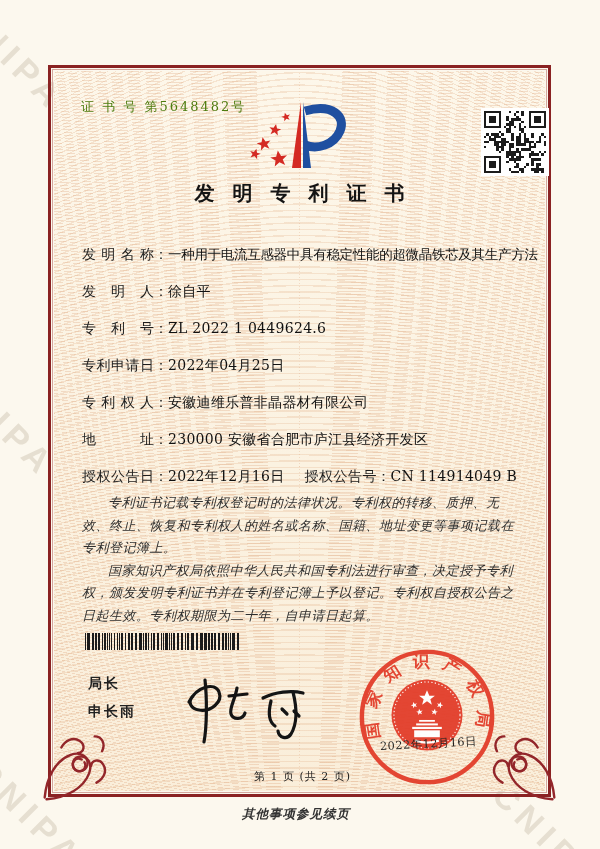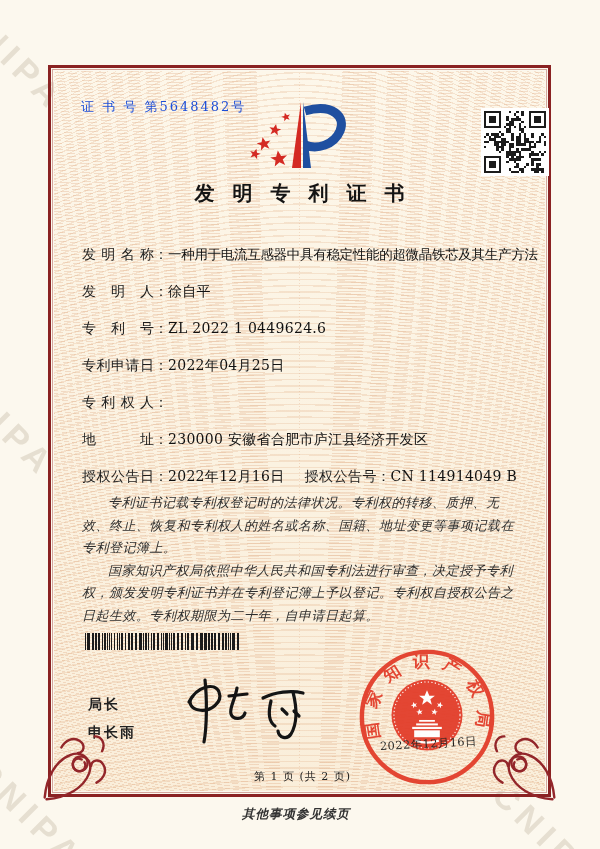--- a/index.html
+++ b/index.html
@@ -15,42 +15,42 @@
   .frame-line{position:absolute;inset:1px;border:1px solid #d4a79c;pointer-events:none;}
   .guilloche{position:absolute;inset:3px;
     background:
       repeating-radial-gradient(1200px 420px at 50% -140px, rgba(224,170,128,0) 0 2.6px, rgba(224,170,128,0.26) 2.6px 3.4px),
       repeating-radial-gradient(1300px 500px at 50% 880px, rgba(219,160,120,0) 0 3px, rgba(219,160,120,0.30) 3px 3.9px),
       linear-gradient(180deg,#fdf7ea 0%,#fbf2e1 55%,#faeeda 100%);}
   .orn{position:absolute;width:74px;height:78px;z-index:5;}
   .orn-br{right:-10px;bottom:-11px;}
   .orn-bl{left:-10px;bottom:-11px;transform:scaleX(-1);}
   
-  .cert-no{position:absolute;left:30px;top:30px;font-size:13px;letter-spacing:2px;color:#1d4ed8;text-align:center;}
+  .cert-no{position:absolute;left:30px;top:30px;font-size:13px;letter-spacing:2px;color:#4d7c0f;text-align:center;}
   .logo{position:absolute;left:194px;top:30px;width:120px;height:78px;}
   .qr{position:absolute;left:430px;top:40px;width:62px;height:62px;background:#fff;padding:3px;}
   .title{position:absolute;left:0;right:0;top:112px;text-align:center;font-size:20px;
          font-weight:600;letter-spacing:18px;text-indent:18px;color:#141414;}
   
   .fields{position:absolute;left:31px;top:176px;right:24px;font-size:14px;}
   .frow{display:flex;align-items:flex-start;line-height:20px;margin-bottom:17px;white-space:nowrap;}
   .frow.first{}
   .flabel{display:inline-block;width:72px;text-align:justify;text-align-last:justify;color:#1d1d1d;flex:none;}
   .colon{flex:none;color:#1d1d1d;}
   .fval{letter-spacing:0.3px;color:#111;}
   .fval-long{font-size:13.5px;letter-spacing:-0.3px;}
   .pair2{display:flex;margin-left:20px;}
   
   .bodytext{position:absolute;left:31px;top:424px;width:440px;font-style:italic;
             font-size:13px;line-height:22.5px;color:#2e2e2e;letter-spacing:0.5px;}
   .bodytext p{margin:0;text-indent:2em;}
   
   .barcode{position:absolute;left:34px;top:565px;width:155px;height:17px;}
   
-  .signer{position:absolute;left:37px;top:628px;font-family:"Liberation Sans","DejaVu Sans",sans-serif;
+  .signer{position:absolute;left:37px;top:607px;font-family:"Liberation Sans","DejaVu Sans",sans-serif;
           font-weight:bold;font-size:14px;color:#222;}
   .signer div{margin-bottom:10px;letter-spacing:2px;}
   .sig{position:absolute;left:120px;top:600px;width:150px;height:82px;}
   
   .seal{position:absolute;left:301px;top:574px;width:150px;height:150px;opacity:0.93;}
   .seal-ring-text{font-family:"Liberation Sans","DejaVu Sans",sans-serif;font-weight:bold;
                   font-size:17px;letter-spacing:12px;fill:#e23a27;}
   .seal-date{font-family:"DejaVu Serif","Liberation Serif",serif;font-size:11.5px;fill:#141414;letter-spacing:0.5px;}
   .page-ind{position:absolute;left:6px;right:0;bottom:10px;text-align:center;font-size:11px;letter-spacing:1px;color:#222;}
   .note{position:absolute;left:0;right:8px;top:806px;text-align:center;font-size:12.5px;
@@ -319,20 +319,21 @@
         <span class="fval">ZL 2022 1 0449624.6</span>
       </div>
       <div class="frow">
         <span class="flabel">专利申请日</span>
           <span class="colon">：</span>
         <span class="fval">2022年04月25日</span>
       </div>
       <div class="frow">
         <span class="flabel">专利权人</span>
           <span class="colon">：</span>
+        <span class="fval">安徽迪维乐普非晶器材有限公司</span>
       </div>
       <div class="frow">
         <span class="flabel">地址</span>
           <span class="colon">：</span>
         <span class="fval">230000 安徽省合肥市庐江县经济开发区</span>
       </div>
       <div class="frow">
         <span class="flabel">授权公告日</span>
           <span class="colon">：</span>
         <span class="fval">2022年12月16日</span>

